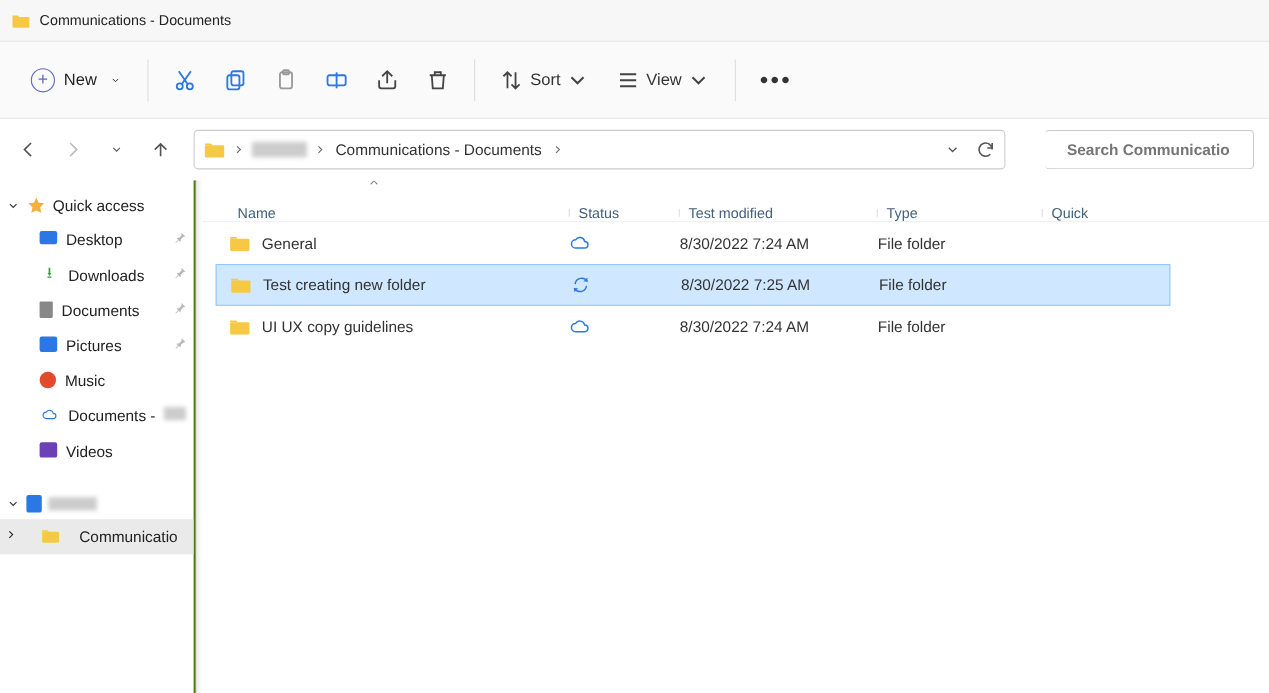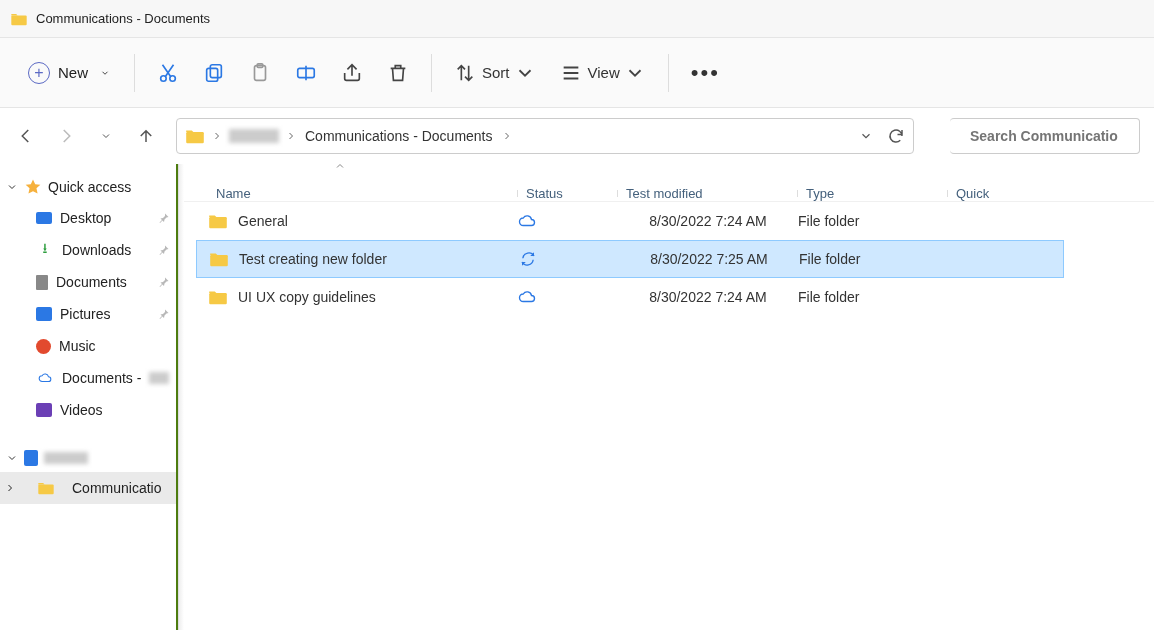--- a/index.html
+++ b/index.html
@@ -38,21 +38,21 @@
 
 
 .main { display: flex; height: calc(630px - 38px - 70px - 56px); }
 .sidebar { width: 178px; padding: 8px 0; overflow-y: auto; background: #fff; font-size: 14px; border-right: 2px solid #4d7c0f; }
 .splitter { width: 6px; background: linear-gradient(to right, #eee, #fff); cursor: ew-resize; border-left: 1px solid #ddd; }
 .content { flex: 1; padding-top: 4px; overflow: hidden; }
 
 .side-group { margin-bottom: 18px; }
 .side-header { display: flex; align-items: center; gap: 6px; padding: 6px 6px 6px 6px; font-size: 14px; color: #222; cursor: pointer; }
 .side-header .chev { width: 12px; height: 12px; color: #333; }
-.side-item { display: flex; align-items: center; gap: 8px; padding: 8px 6px 8px 36px; color: #222; cursor: pointer; position: relative; }
+.side-item { display: flex; align-items: flex-start; gap: 8px; padding: 8px 6px 8px 36px; color: #222; cursor: pointer; position: relative; }
 .side-item.selected { background: #eaeaea; gap: 17px; }
 .side-item .pin { margin-left: auto; color: #888; width: 12px; height: 12px; }
 .side-item .ic { width: 18px; height: 16px; display: inline-flex; align-items: center; justify-content: center; }
 .side-sub { padding-left: 22px; }
 .blur-txt { filter: blur(2px); background: #ccc; height: 12px; width: 44px; display: inline-block; vertical-align: middle; }
 
 
 .columns { display: flex; align-items: flex-end; height: 34px; padding-left: 24px; border-bottom: 1px solid #f0f0f0; font-size: 13px; color: #44607c; position: relative; }
 .col { padding: 0 8px; position: relative; }
 .col.name { width: 310px; display: flex; align-items: center; gap: 0; }
@@ -62,21 +62,21 @@
 .col.size { flex: 1; }
 .col-sep { position: absolute; right: 0; top: 4px; bottom: 4px; width: 1px; background: #ddd; }
 .sort-caret { width: 12px; height: 12px; margin: 0 auto; color: #888; position: absolute; top: -8px; left: 150px; }
 
 
 .rows { }
 .row { display: flex; align-items: center; height: 38px; padding-left: 24px; font-size: 14px; color: #333; cursor: pointer; }
 .row.selected { background: #cfe8ff; border: 1px solid #8ecaff; margin-left: 12px; margin-right: 90px; padding-left: 12px; }
 .cell.name { width: 310px; display: flex; align-items: center; gap: 10px; }
 .cell.status { width: 100px; display: flex; align-items: center; color: #2b78e4; }
-.cell.date { width: 180px; text-align: center; }
+.cell.date { width: 180px; }
 .cell.type { width: 150px; }
 .cell.size { flex: 1; }
 .cell.status svg { width: 18px; height: 18px; }
 .folder-glyph { width: 20px; height: 16px; }
 
 
 .folder-yellow { fill: #f6c945; }
 </style>
 </head>
 <body>

